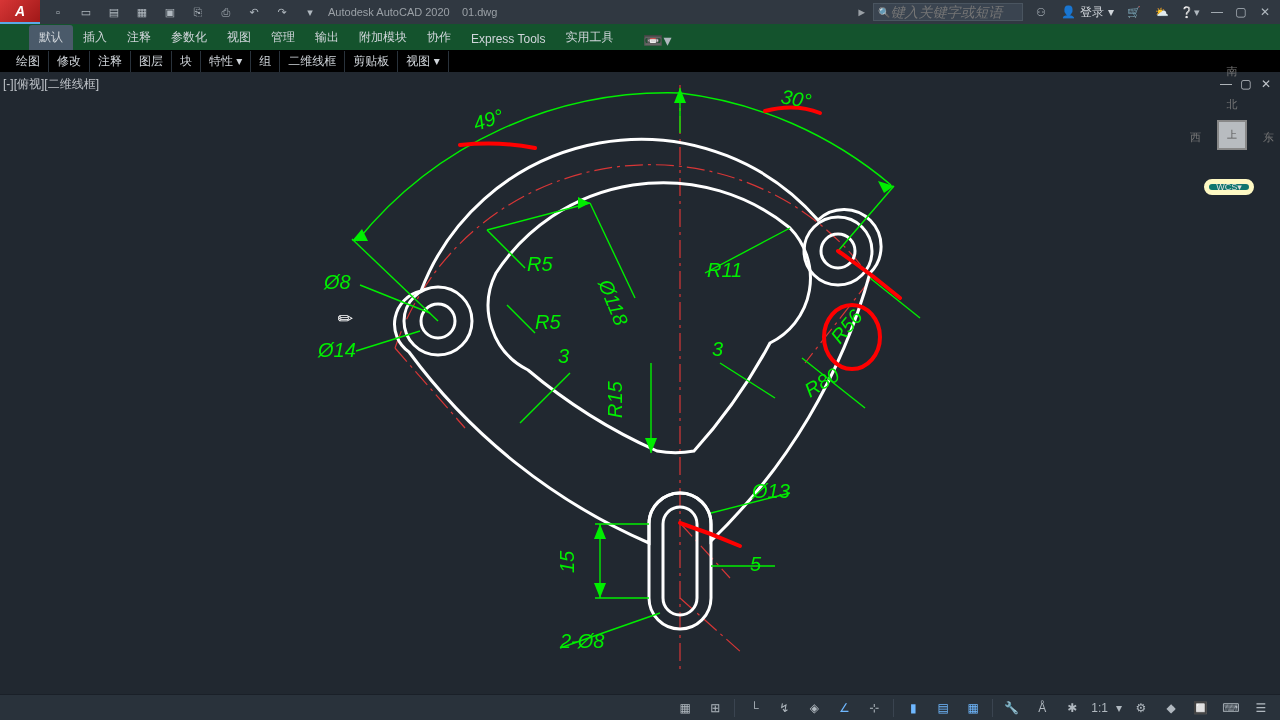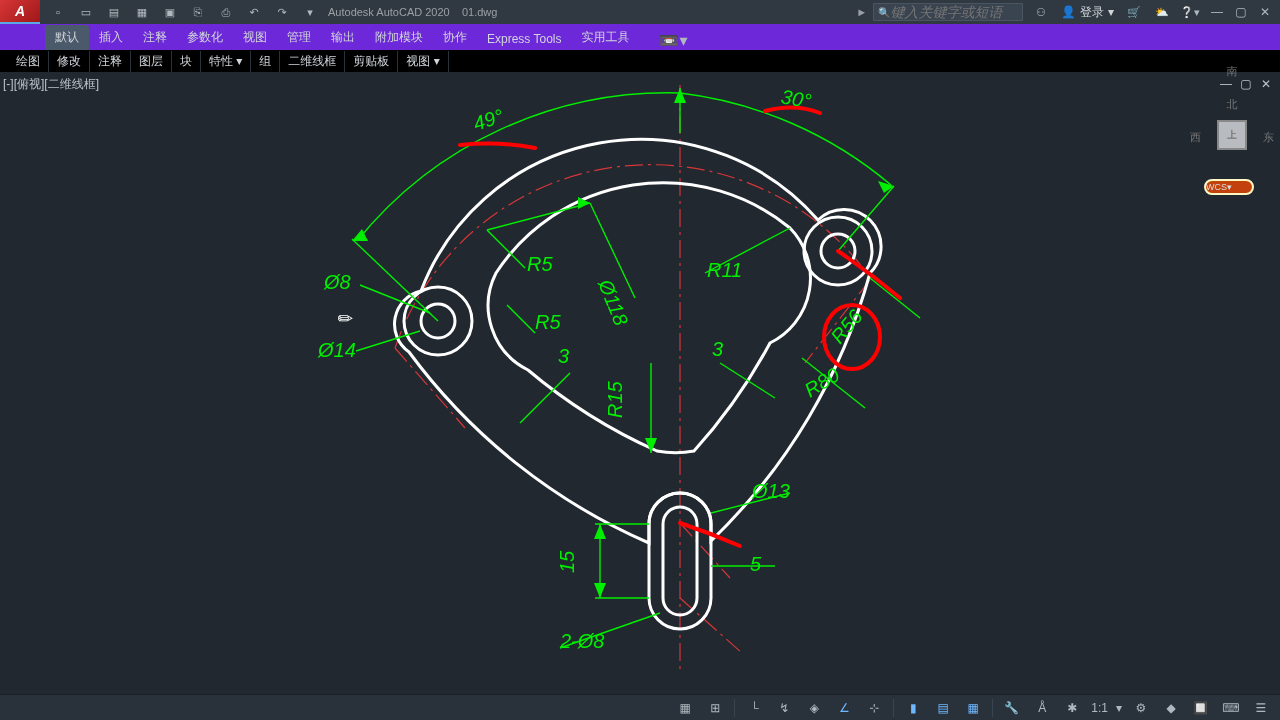--- a/index.html
+++ b/index.html
@@ -12,21 +12,21 @@
 .qa-icon { width: 16px; height: 16px; display: flex; align-items: center; justify-content: center; color: #b0b8bf; cursor: pointer; }
 .title-text { flex: 1; text-align: left; color: #9aa0a6; }
 .search-box { width: 150px; height: 18px; background: #3a4450; border: 1px solid #4a5560; display: flex; align-items: center; padding: 0 4px; }
 .search-box input { background: transparent; border: none; color: #7a8088; font-size: 14px; font-style: italic; width: 100%; outline: none; }
 .right-icons { display: flex; gap: 12px; padding: 0 10px; align-items: center; }
 .login-btn { display: flex; align-items: center; gap: 4px; color: #d0d5da; font-size: 12px; }
 .win-controls { display: flex; gap: 6px; padding-right: 6px; }
 .win-ctrl { width: 18px; height: 18px; color: #b0b8bf; cursor: pointer; display:flex; align-items:center; justify-content:center; font-size:12px;}
 
 
-.ribbon-tabs { height: 26px; background: #6d28d9; display: flex; align-items: flex-end; padding-left: 45px; gap: 0; }
+.ribbon-tabs { height: 26px; background: #14532d; display: flex; align-items: flex-end; padding-left: 29px; gap: 0; }
 .ribbon-tab { padding: 4px 10px; color: #d0d5da; font-size: 12px; cursor: pointer; border-radius: 3px 3px 0 0; }
 .ribbon-tab.active { background: #4a5a6a; }
 .ribbon-extra { margin-left: 20px; color: #b0b8bf; }
 
 
 .panel-bar { height: 22px; background: #000000; display: flex; align-items: center; padding-left: 8px; gap: 0; }
 .panel-item { padding: 2px 8px; color: #d0d5da; font-size: 12px; cursor: pointer; border-right: 1px solid #29323b; }
 
 
 .drawing-area { position: absolute; left: 0; top: 72px; right: 0; bottom: 26px; background: #212830; }
@@ -35,21 +35,21 @@
 .vp-ctrl { width: 16px; height: 16px; color: #c0c5ca; cursor: pointer; font-size:12px; display:flex; align-items:center; justify-content:center;}
 
 
 .viewcube-area { position: absolute; right: 8px; top: 25px; width: 80px; text-align: center; }
 .compass-n, .compass-s, .compass-e, .compass-w { position: absolute; color: #777; font-size: 11px; }
 .compass-n { top: 0; left: 50%; transform: translateX(-50%); }
 .compass-s { bottom: 18px; left: 50%; transform: translateX(-50%); }
 .compass-w { left: -2px; top: 33px; }
 .compass-e { right: -2px; top: 33px; }
 .cube { width: 30px; height: 30px; background: #b8bcc0; border: 2px solid #888; position: absolute; left: 25px; top: 23px; display: flex; align-items: center; justify-content: center; font-size: 10px; color: #555; }
-.wcs-btn { position: absolute; top: 82px; left: 12px; width: 50px; height: 16px; background: #c2410c; border: 2px solid #fef9c3; color: #ddd; font-size: 9px; display: flex; align-items: center; border-radius: 8px; }
+.wcs-btn { position: absolute; top: 82px; left: 12px; width: 50px; height: 16px; background: #0f766e; border: 5px solid #fef9c3; color: #ddd; font-size: 9px; display: flex; align-items: center; justify-content: center; border-radius: 8px; }
 
 
 .cad-svg { position: absolute; left: 0; top: 0; width: 100%; height: 100%; }
 .geom { fill: none; stroke: #fff; stroke-width: 3; }
 .center { fill: none; stroke: #d73636; stroke-width: 1.2; stroke-dasharray: 18 5 3 5; }
 .dim-line { fill: none; stroke: #00ee00; stroke-width: 1.4; }
 .dim-arrow { fill: #00ee00; }
 .dim-text { fill: #00ee00; font-size: 20px; font-style: italic; font-family: Arial, sans-serif; }
 .anno-red { fill: none; stroke: #ff0000; stroke-width: 4; stroke-linecap: round; }
 

